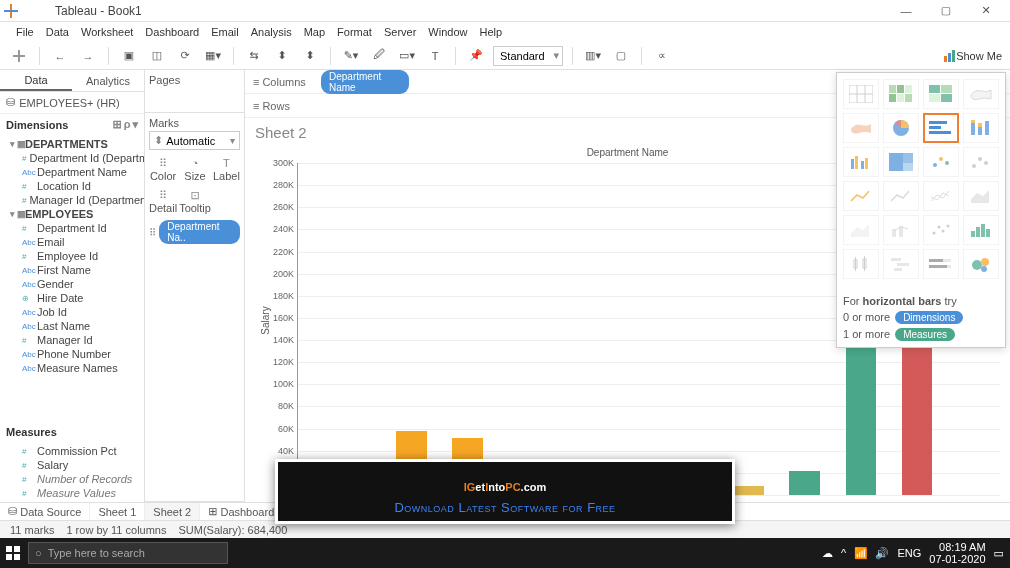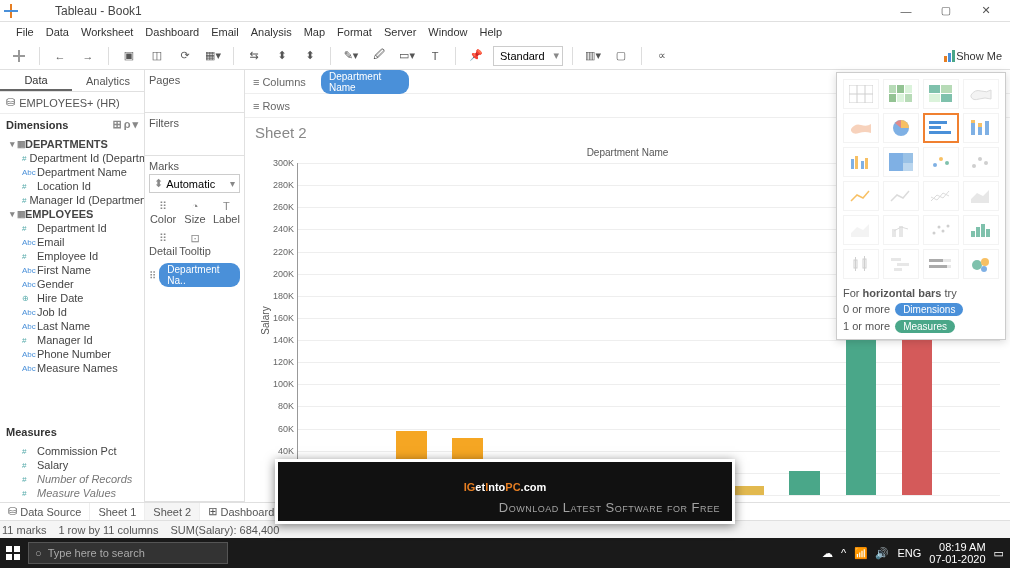--- a/index.html
+++ b/index.html
@@ -53,35 +53,35 @@
 .charttitle{position:absolute;left:0;right:0;top:0;text-align:center;font-size:10px;color:#555;}
 .ylabel{position:absolute;left:6px;top:50%;transform:rotate(-90deg) translateX(10px);font-size:10px;color:#555;}
 .chart { position:absolute; left:52px; right:10px; top:16px; bottom:6px; border-left:1px solid #999; border-bottom:1px solid #999; }
 .gridline{position:absolute;left:0;right:0;border-top:1px solid #eee;}
 .ytick{position:absolute;right:100%;transform:translateY(50%);font-size:9px;color:#666;padding-right:4px;white-space:nowrap;}
 .bar{position:absolute;bottom:0;width:4%;}
 .showme-panel { position:absolute; right:4px; top:72px; width:170px; background:#fff; border:1px solid #ccc; box-shadow:0 2px 8px rgba(0,0,0,0.15); padding:6px; z-index:50; }
 .sm-grid{display:grid;grid-template-columns:repeat(4,1fr);gap:4px;}
 .sm-cell{height:30px;border:1px solid #eee;display:flex;align-items:center;justify-content:center;opacity:0.7;position:relative;}
 .sm-cell.sel{border:2px solid #f08030;opacity:1;}
-.sm-hint{margin-top:8px;font-size:10px;color:#555;}
+.sm-hint{margin-top:16px;font-size:10px;color:#555;}
 .sm-hint .pill{margin-left:2px;}
 .bottom-tabs { height:18px; border-top:1px solid #e0e0e0; display:flex; align-items:center; font-size:10px; color:#555; }
 .btab{padding:0 8px;height:100%;display:flex;align-items:center;gap:3px;border-right:1px solid #eee;}
 .btab.active{background:#f5f5f5;font-weight:500;}
-.statusbar { height:18px; background:#f5f5f5; border-top:1px solid #e0e0e0; display:flex; align-items:center; padding:0 2px; font-size:10px; color:#555; gap:12px;}
+.statusbar { height:18px; background:#f5f5f5; border-top:1px solid #e0e0e0; display:flex; align-items:center; padding:0 10px; font-size:10px; color:#555; gap:12px;}
 .taskbar { position:absolute; bottom:0; left:0; right:0; height:30px; background:#1a1a1a; display:flex; align-items:center; color:#fff; padding:0 6px; font-size:10px;}
 .taskbar .tb-left{display:flex;align-items:center;gap:8px;}
 .taskbar .tb-search{background:#333;border:1px solid #555;padding:3px 6px;color:#aaa;width:200px;height:22px;display:flex;align-items:center;gap:6px;}
 .taskbar .tb-right{margin-left:auto;display:flex;align-items:center;gap:8px;}
 .taskbar .time{text-align:right;line-height:1.1;}
 .overlay-banner{position:absolute;left:50%;bottom:44px;transform:translateX(-50%);width:460px;background:#111;border:3px solid #fff;text-align:center;padding:6px 12px;z-index:100;box-shadow:0 2px 10px rgba(0,0,0,0.5);}
 .overlay-banner .line1{font-size:26px;font-weight:bold;font-family:Georgia,serif;color:#fff;}
 .overlay-banner .line1 .o{color:#e67e22;}
-.overlay-banner .line2{font-size:13px;color:#a3a3a3;font-variant:small-caps;letter-spacing:0.5px;margin-top:2px;text-align:right;}
+.overlay-banner .line2{font-size:13px;color:#3b82f6;font-variant:small-caps;letter-spacing:0.5px;margin-top:2px;}
 svg{display:block;}
 </style>
 </head>
 <body>
 
 <div class="titlebar">
   <span class="logo">
       <svg width="14" height="14">
         <rect x="6" y="0" width="2" height="14" fill="#e67e22"></rect>
         <rect x="0" y="6" width="14" height="2" fill="#4a90d9"></rect>
@@ -259,24 +259,20 @@
       <div class="tnode lvl2 italic">
           <span class="tico num">#</span>
           <span>Measure Values</span>
         </div>
     </div>
   </div>
 
   <div class="midpane">
     <div class="card">
         <div class="chead">Pages</div>
-        <div style="height:20px"></div>
-      </div>
-    <div class="card">
-        <div class="chead">Filters</div>
         <div style="height:20px"></div>
       </div>
     <div class="card" style="flex:1">
       <div class="chead">Marks</div>
       <div class="marks-select">
           <span style="color:#888;margin-right:3px;">⬍</span>
           <span>Automatic</span>
         </div>
       <div class="marks-grid">
         <div class="mcell">

